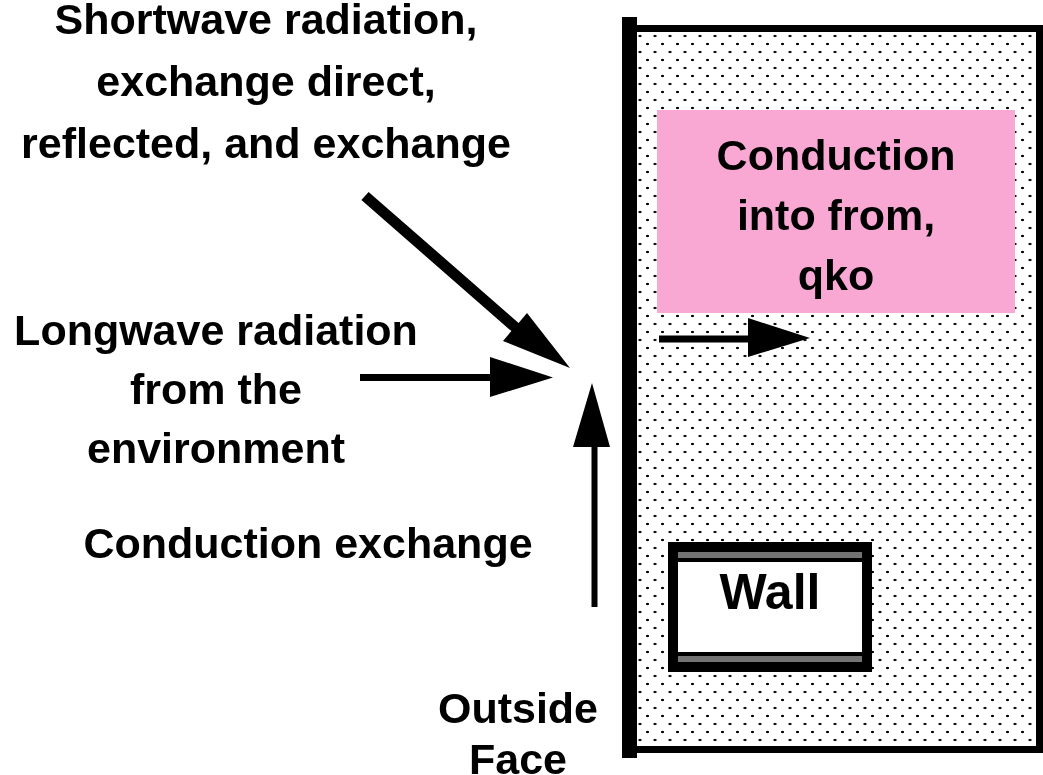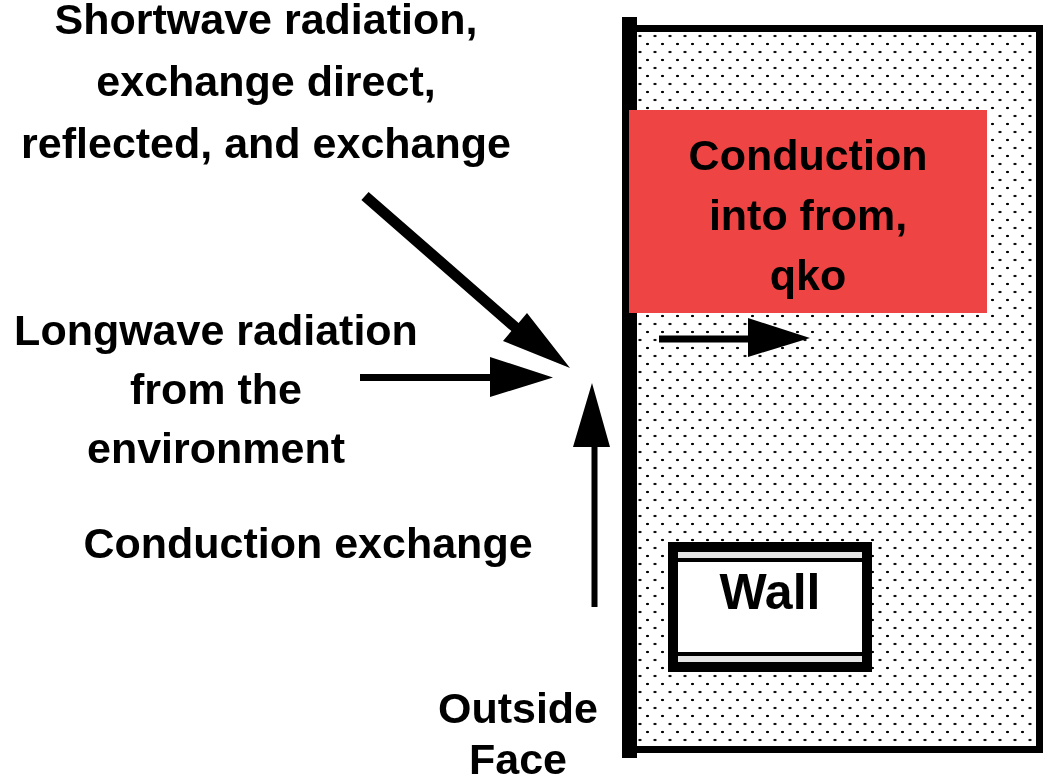--- a/index.html
+++ b/index.html
@@ -32,30 +32,30 @@
     box-sizing:border-box;
     border:7px solid #000000; border-left:none;
     background-color:#ffffff;
     background-image:
       radial-gradient(#000000 1.05px, transparent 1.45px),
       radial-gradient(#000000 1.05px, transparent 1.45px);
     background-size:15px 16px;
     background-position:3px 4px, 10.5px 12px;
   }
   .conduction-label {
-    position:absolute; left:629px; top:110px; width:358px; height:203px;
+    position:absolute; left:657px; top:110px; width:358px; height:203px;
     box-sizing:border-box; padding-top:15px;
-    background:#ef4444;
+    background:#f9a8d4;
     font-size:43px; font-weight:bold; line-height:60px; text-align:center;
     white-space:nowrap;
   }
   .wall-box {
     position:absolute; left:668px; top:542px; width:204px; height:130px;
     box-sizing:border-box; border:10px solid #000000;
-    background:#e5e5e5;
+    background:#737373;
     display:flex; flex-direction:column;
   }
   .wall-box-inner {
     flex:1; margin:6px 0;
     border-top:4px solid #000000; border-bottom:4px solid #000000;
     display:flex; justify-content:center; align-items:flex-start;
     font-size:50px; font-weight:bold; line-height:1; padding-top:5px;
     background:#ffffff;
   }
   .arrows {

